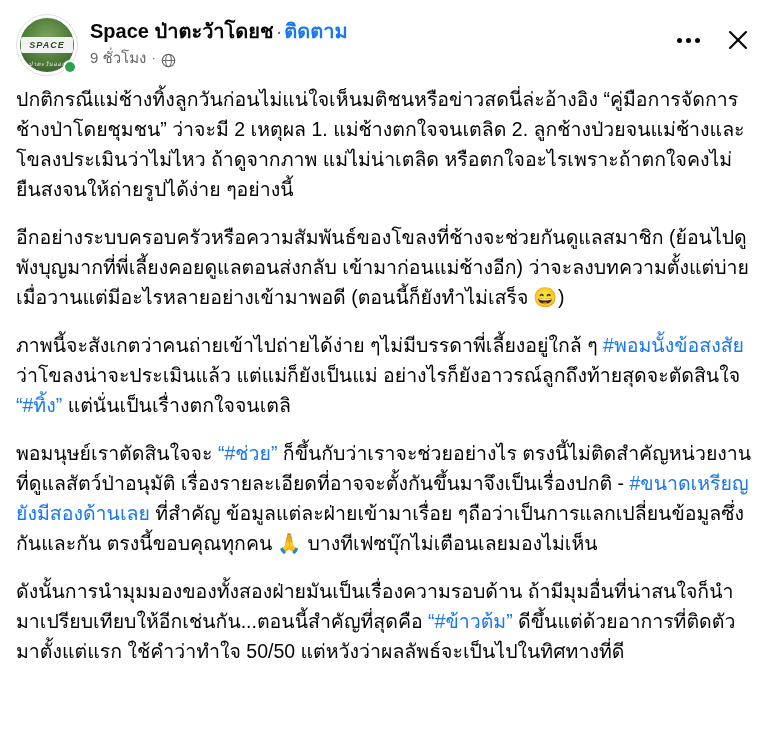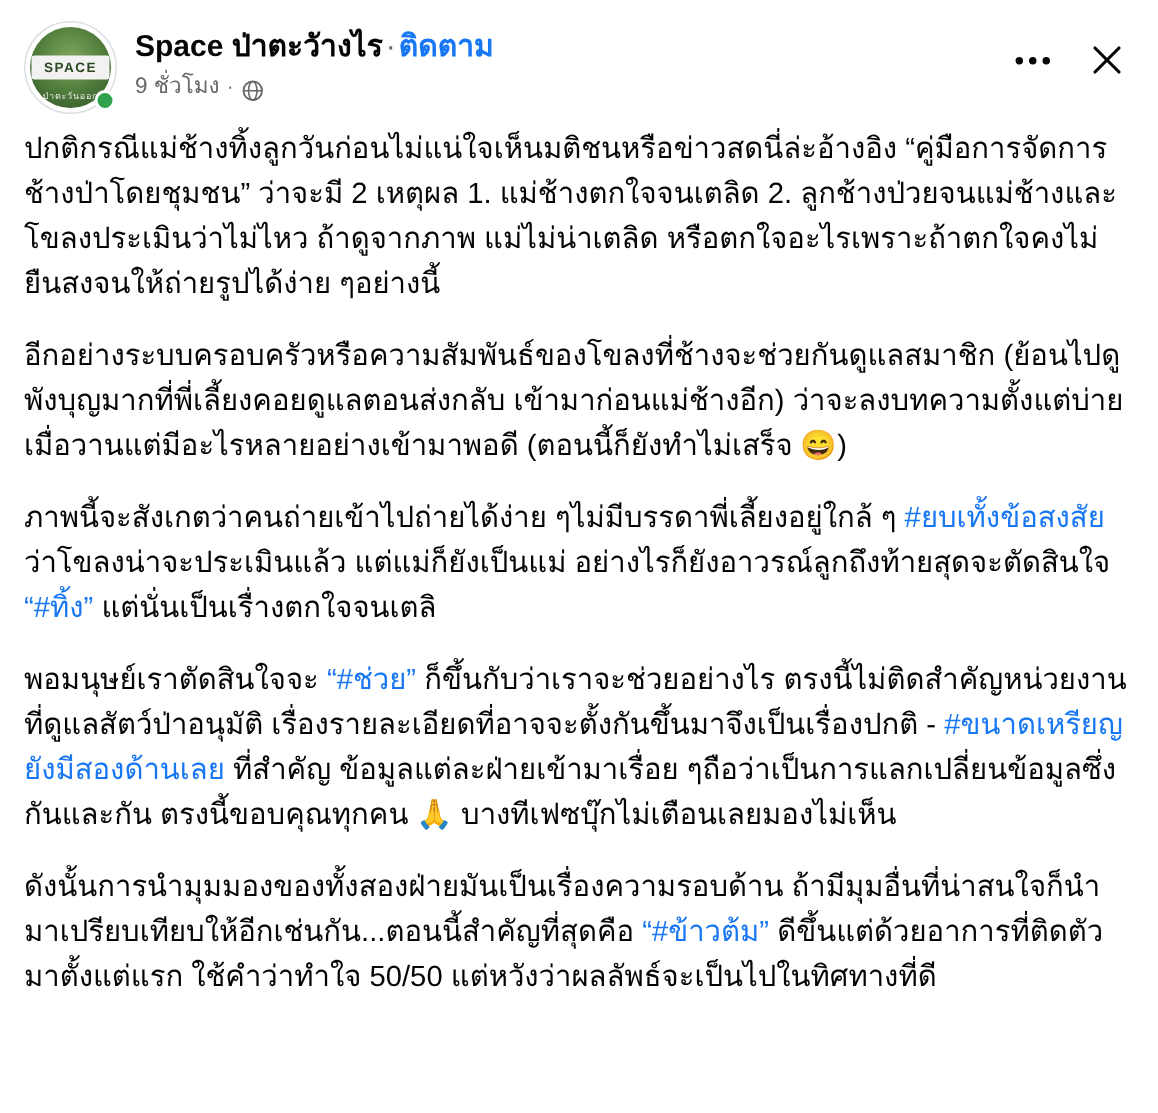--- a/index.html
+++ b/index.html
@@ -27,20 +27,21 @@
     align-items: flex-start;
     padding: 14px 16px 6px 16px;
     box-sizing: border-box;
   }
   .avatar-wrap {
     position: relative;
     width: 62px;
     height: 62px;
     flex: 0 0 62px;
     margin-right: 12px;
+    font-style: italic;
   }
   .avatar {
     width: 62px;
     height: 62px;
     border-radius: 50%;
     background: #ffffff;
     border: 1px solid #dcdfe4;
     box-sizing: border-box;
     overflow: hidden;
     position: relative;
@@ -192,21 +193,21 @@
       <div class="avatar">
         <div class="logo-circle"></div>
         <div class="logo-band">SPACE</div>
         <div class="logo-bottom">ป่าตะวันออก</div>
       </div>
       <div class="online-dot"></div>
     </div>
 
     <div class="header-text">
       <div class="name-line">
-        <span>Space ป่าตะวัางไร</span><span class="sep">·</span><span class="follow-link">ติดตาม</span>
+        <span>Space ป่าตะวัาโดยช</span><span class="sep">·</span><span class="follow-link">ติดตาม</span>
       </div>
       <div class="meta-line">
         <span>9 ชั่วโมง</span>
         <span class="meta-dot">·</span>
         <span class="globe-icon">
           <svg width="15" height="15" viewBox="0 0 16 16" aria-hidden="true">
             <circle cx="8" cy="8" r="6.6" fill="none" stroke="#65676b" stroke-width="1.3"></circle>
             <ellipse cx="8" cy="8" rx="3" ry="6.6" fill="none" stroke="#65676b" stroke-width="1.1"></ellipse>
             <line x1="1.4" y1="8" x2="14.6" y2="8" stroke="#65676b" stroke-width="1.1"></line>
           </svg>
@@ -227,18 +228,18 @@
           <line x1="5" y1="5" x2="21" y2="21" stroke="#050505" stroke-width="2.1" stroke-linecap="round"></line>
           <line x1="21" y1="5" x2="5" y2="21" stroke="#050505" stroke-width="2.1" stroke-linecap="round"></line>
         </svg>
       </div>
     </div>
   </div>
 
   <div class="post-body">
     <p class="para"><span>ปกติกรณีแม่ช้างทิ้งลูกวันก่อนไม่แน่ใจเห็นมติชนหรือข่าวสดนี่ล่ะอ้างอิง “คู่มือการจัดการช้างป่าโดยชุมชน” ว่าจะมี 2 เหตุผล 1. แม่ช้างตกใจจนเตลิด 2. ลูกช้างป่วยจนแม่ช้างและโขลงประเมินว่าไม่ไหว ถ้าดูจากภาพ แม่ไม่น่าเตลิด หรือตกใจอะไรเพราะถ้าตกใจคงไม่ยืนสงจนให้ถ่ายรูปได้ง่าย ๆอย่างนี้</span></p>
     <p class="para"><span>อีกอย่างระบบครอบครัวหรือความสัมพันธ์ของโขลงที่ช้างจะช่วยกันดูแลสมาชิก (ย้อนไปดูพังบุญมากที่พี่เลี้ยงคอยดูแลตอนส่งกลับ เข้ามาก่อนแม่ช้างอีก) ว่าจะลงบทความตั้งแต่บ่ายเมื่อวานแต่มีอะไรหลายอย่างเข้ามาพอดี (ตอนนี้ก็ยังทำไม่เสร็จ 😄)</span></p>
-    <p class="para"><span>ภาพนี้จะสังเกตว่าคนถ่ายเข้าไปถ่ายได้ง่าย ๆไม่มีบรรดาพี่เลี้ยงอยู่ใกล้ ๆ </span><span class="hashtag">#ยบเทั้งข้อสงสัย</span><span> ว่าโขลงน่าจะประเมินแล้ว แต่แม่ก็ยังเป็นแม่ อย่างไรก็ยังอาวรณ์ลูกถึงท้ายสุดจะตัดสินใจ </span><span class="hashtag">“#ทิ้ง”</span><span> แต่นั่นเป็นเรื่างตกใจจนเตลิ</span></p>
+    <p class="para"><span>ภาพนี้จะสังเกตว่าคนถ่ายเข้าไปถ่ายได้ง่าย ๆไม่มีบรรดาพี่เลี้ยงอยู่ใกล้ ๆ </span><span class="hashtag">#พอมนั้งข้อสงสัย</span><span> ว่าโขลงน่าจะประเมินแล้ว แต่แม่ก็ยังเป็นแม่ อย่างไรก็ยังอาวรณ์ลูกถึงท้ายสุดจะตัดสินใจ </span><span class="hashtag">“#ทิ้ง”</span><span> แต่นั่นเป็นเรื่างตกใจจนเตลิ</span></p>
     <p class="para"><span>พอมนุษย์เราตัดสินใจจะ </span><span class="hashtag">“#ช่วย”</span><span> ก็ขึ้นกับว่าเราจะช่วยอย่างไร ตรงนี้ไม่ติดสำคัญหน่วยงานที่ดูแลสัตว์ป่าอนุมัติ เรื่องรายละเอียดที่อาจจะตั้งกันขึ้นมาจึงเป็นเรื่องปกติ - </span><span class="hashtag">#ขนาดเหรียญยังมีสองด้านเลย</span><span> ที่สำคัญ ข้อมูลแต่ละฝ่ายเข้ามาเรื่อย ๆถือว่าเป็นการแลกเปลี่ยนข้อมูลซึ่งกันและกัน ตรงนี้ขอบคุณทุกคน 🙏 บางทีเฟซบุ๊กไม่เตือนเลยมองไม่เห็น</span></p>
     <p class="para"><span>ดังนั้นการนำมุมมองของทั้งสองฝ่ายมันเป็นเรื่องความรอบด้าน ถ้ามีมุมอื่นที่น่าสนใจก็นำมาเปรียบเทียบให้อีกเช่นกัน...ตอนนี้สำคัญที่สุดคือ </span><span class="hashtag">“#ข้าวต้ม”</span><span> ดีขึ้นแต่ด้วยอาการที่ติดตัวมาตั้งแต่แรก ใช้คำว่าทำใจ 50/50 แต่หวังว่าผลลัพธ์จะเป็นไปในทิศทางที่ดี</span></p>
   </div>
 
 </div>
 
 </body></html>

